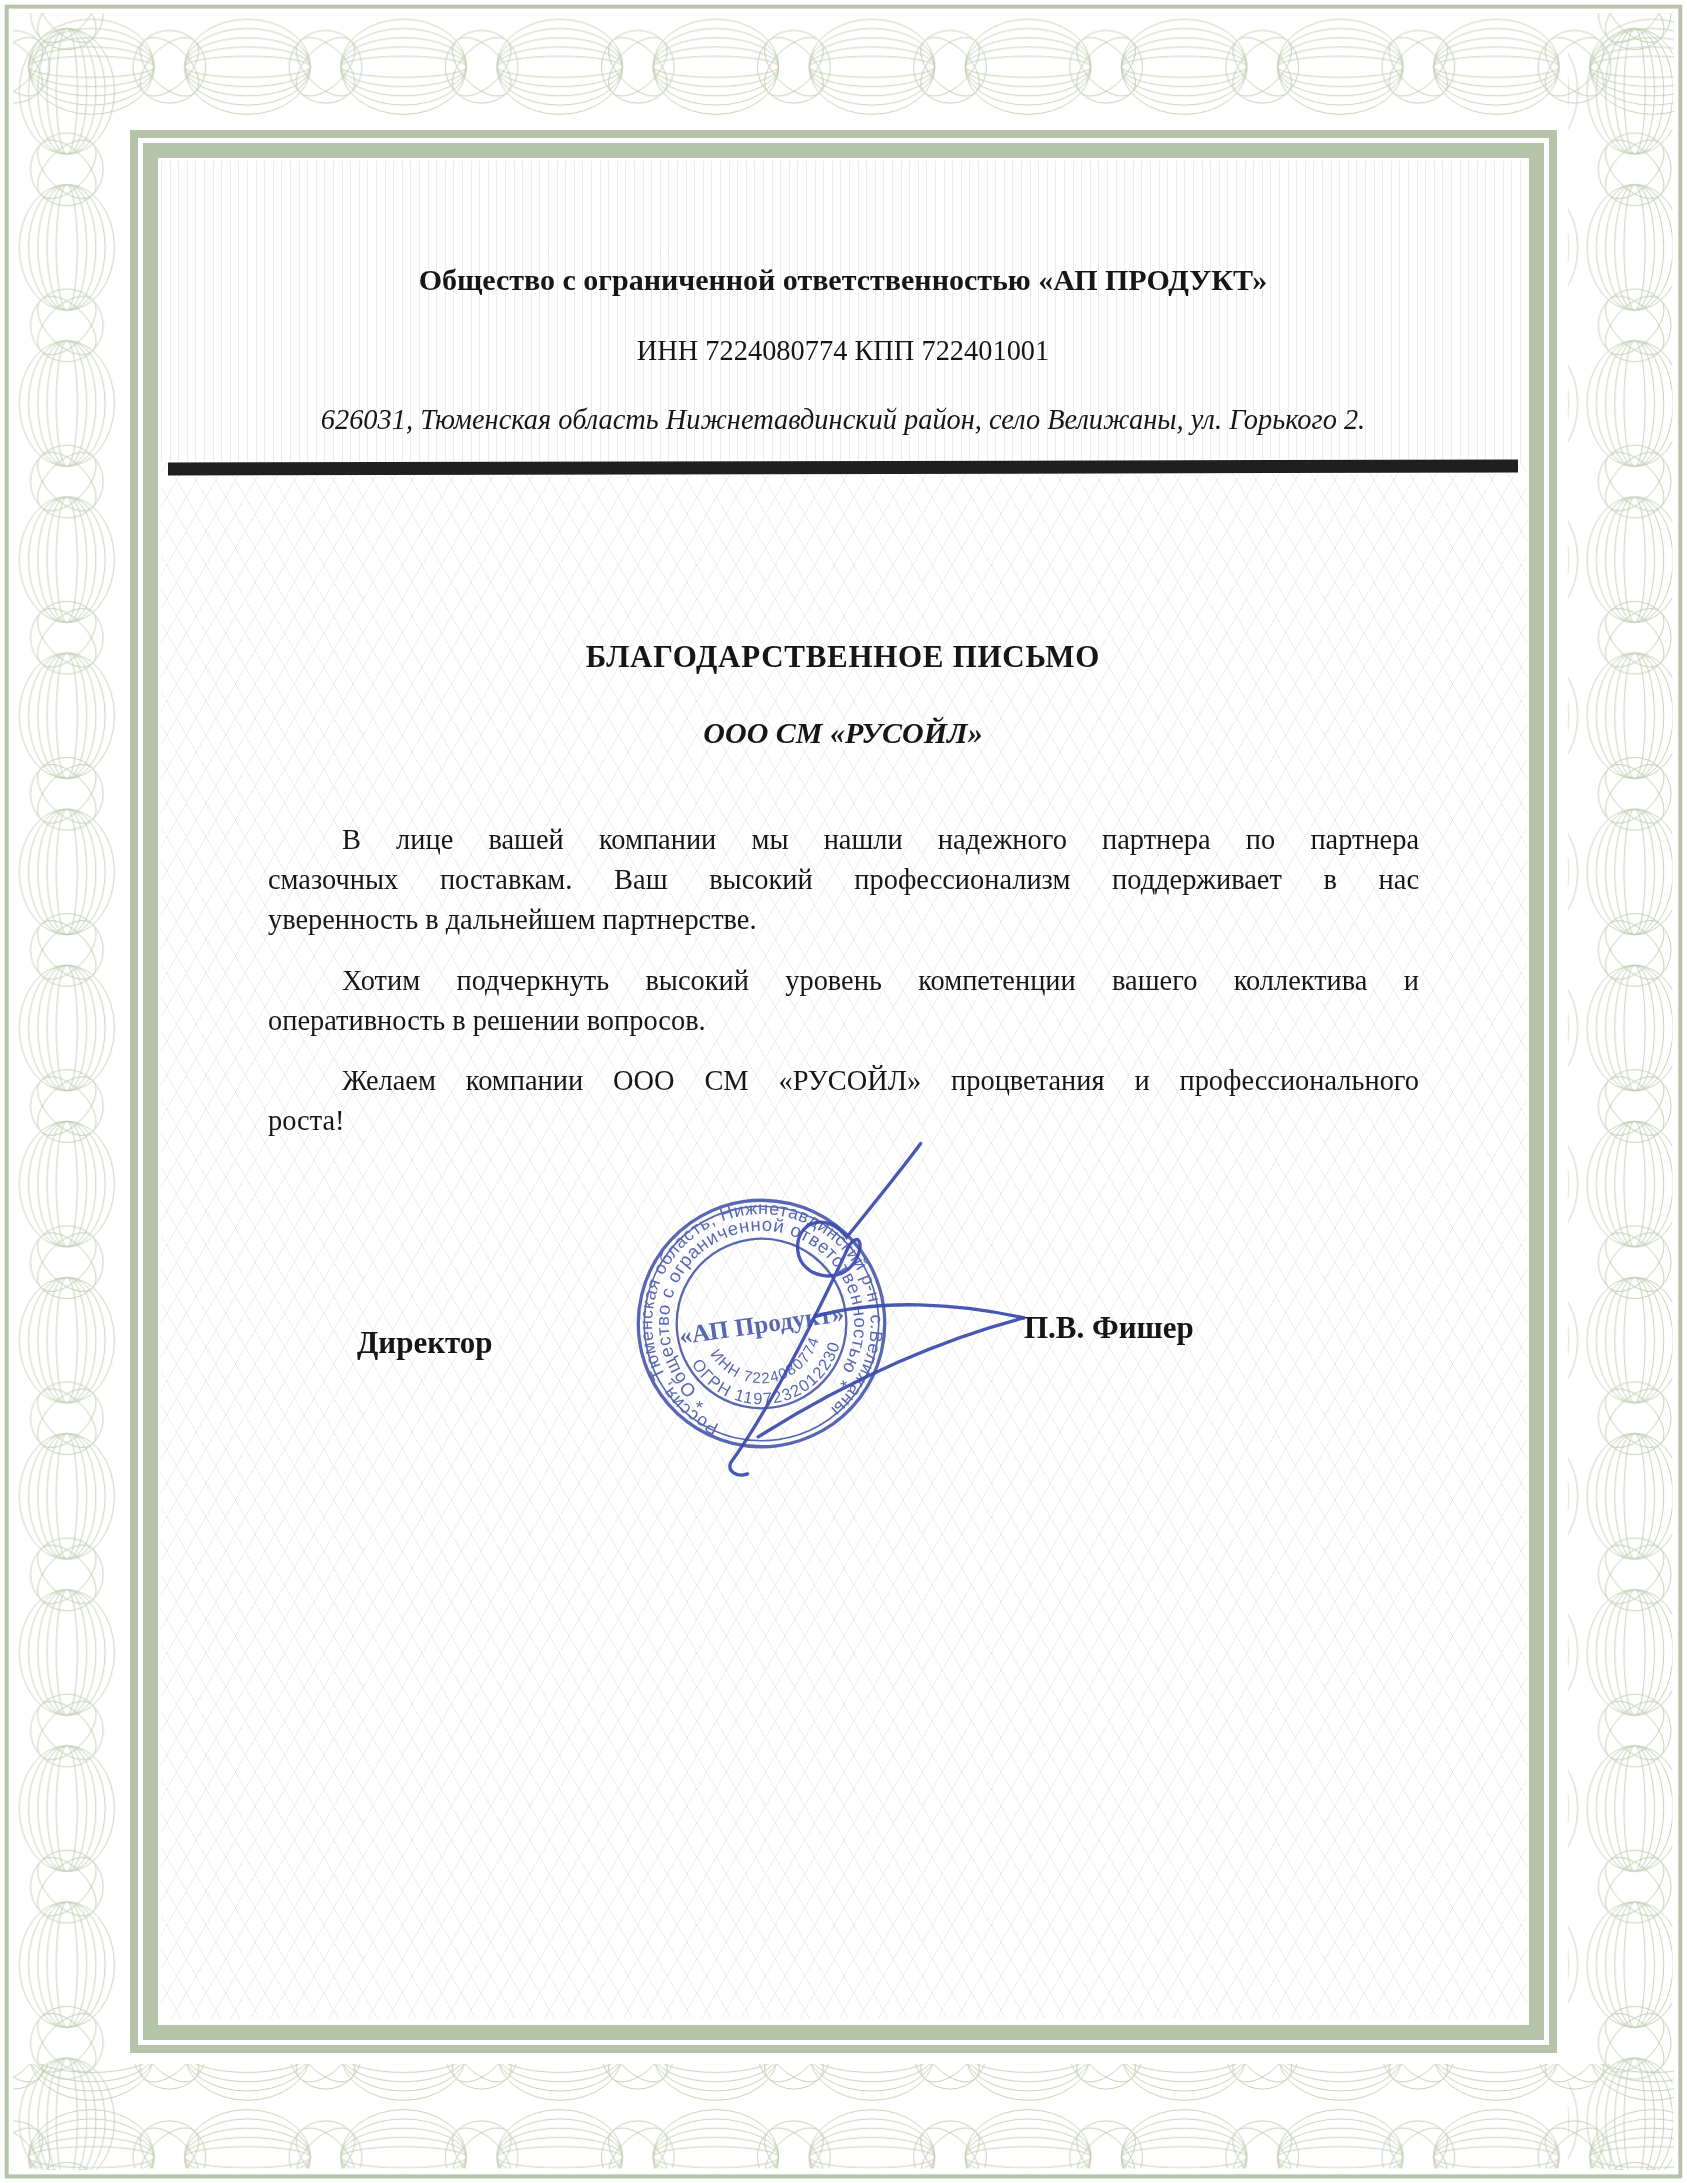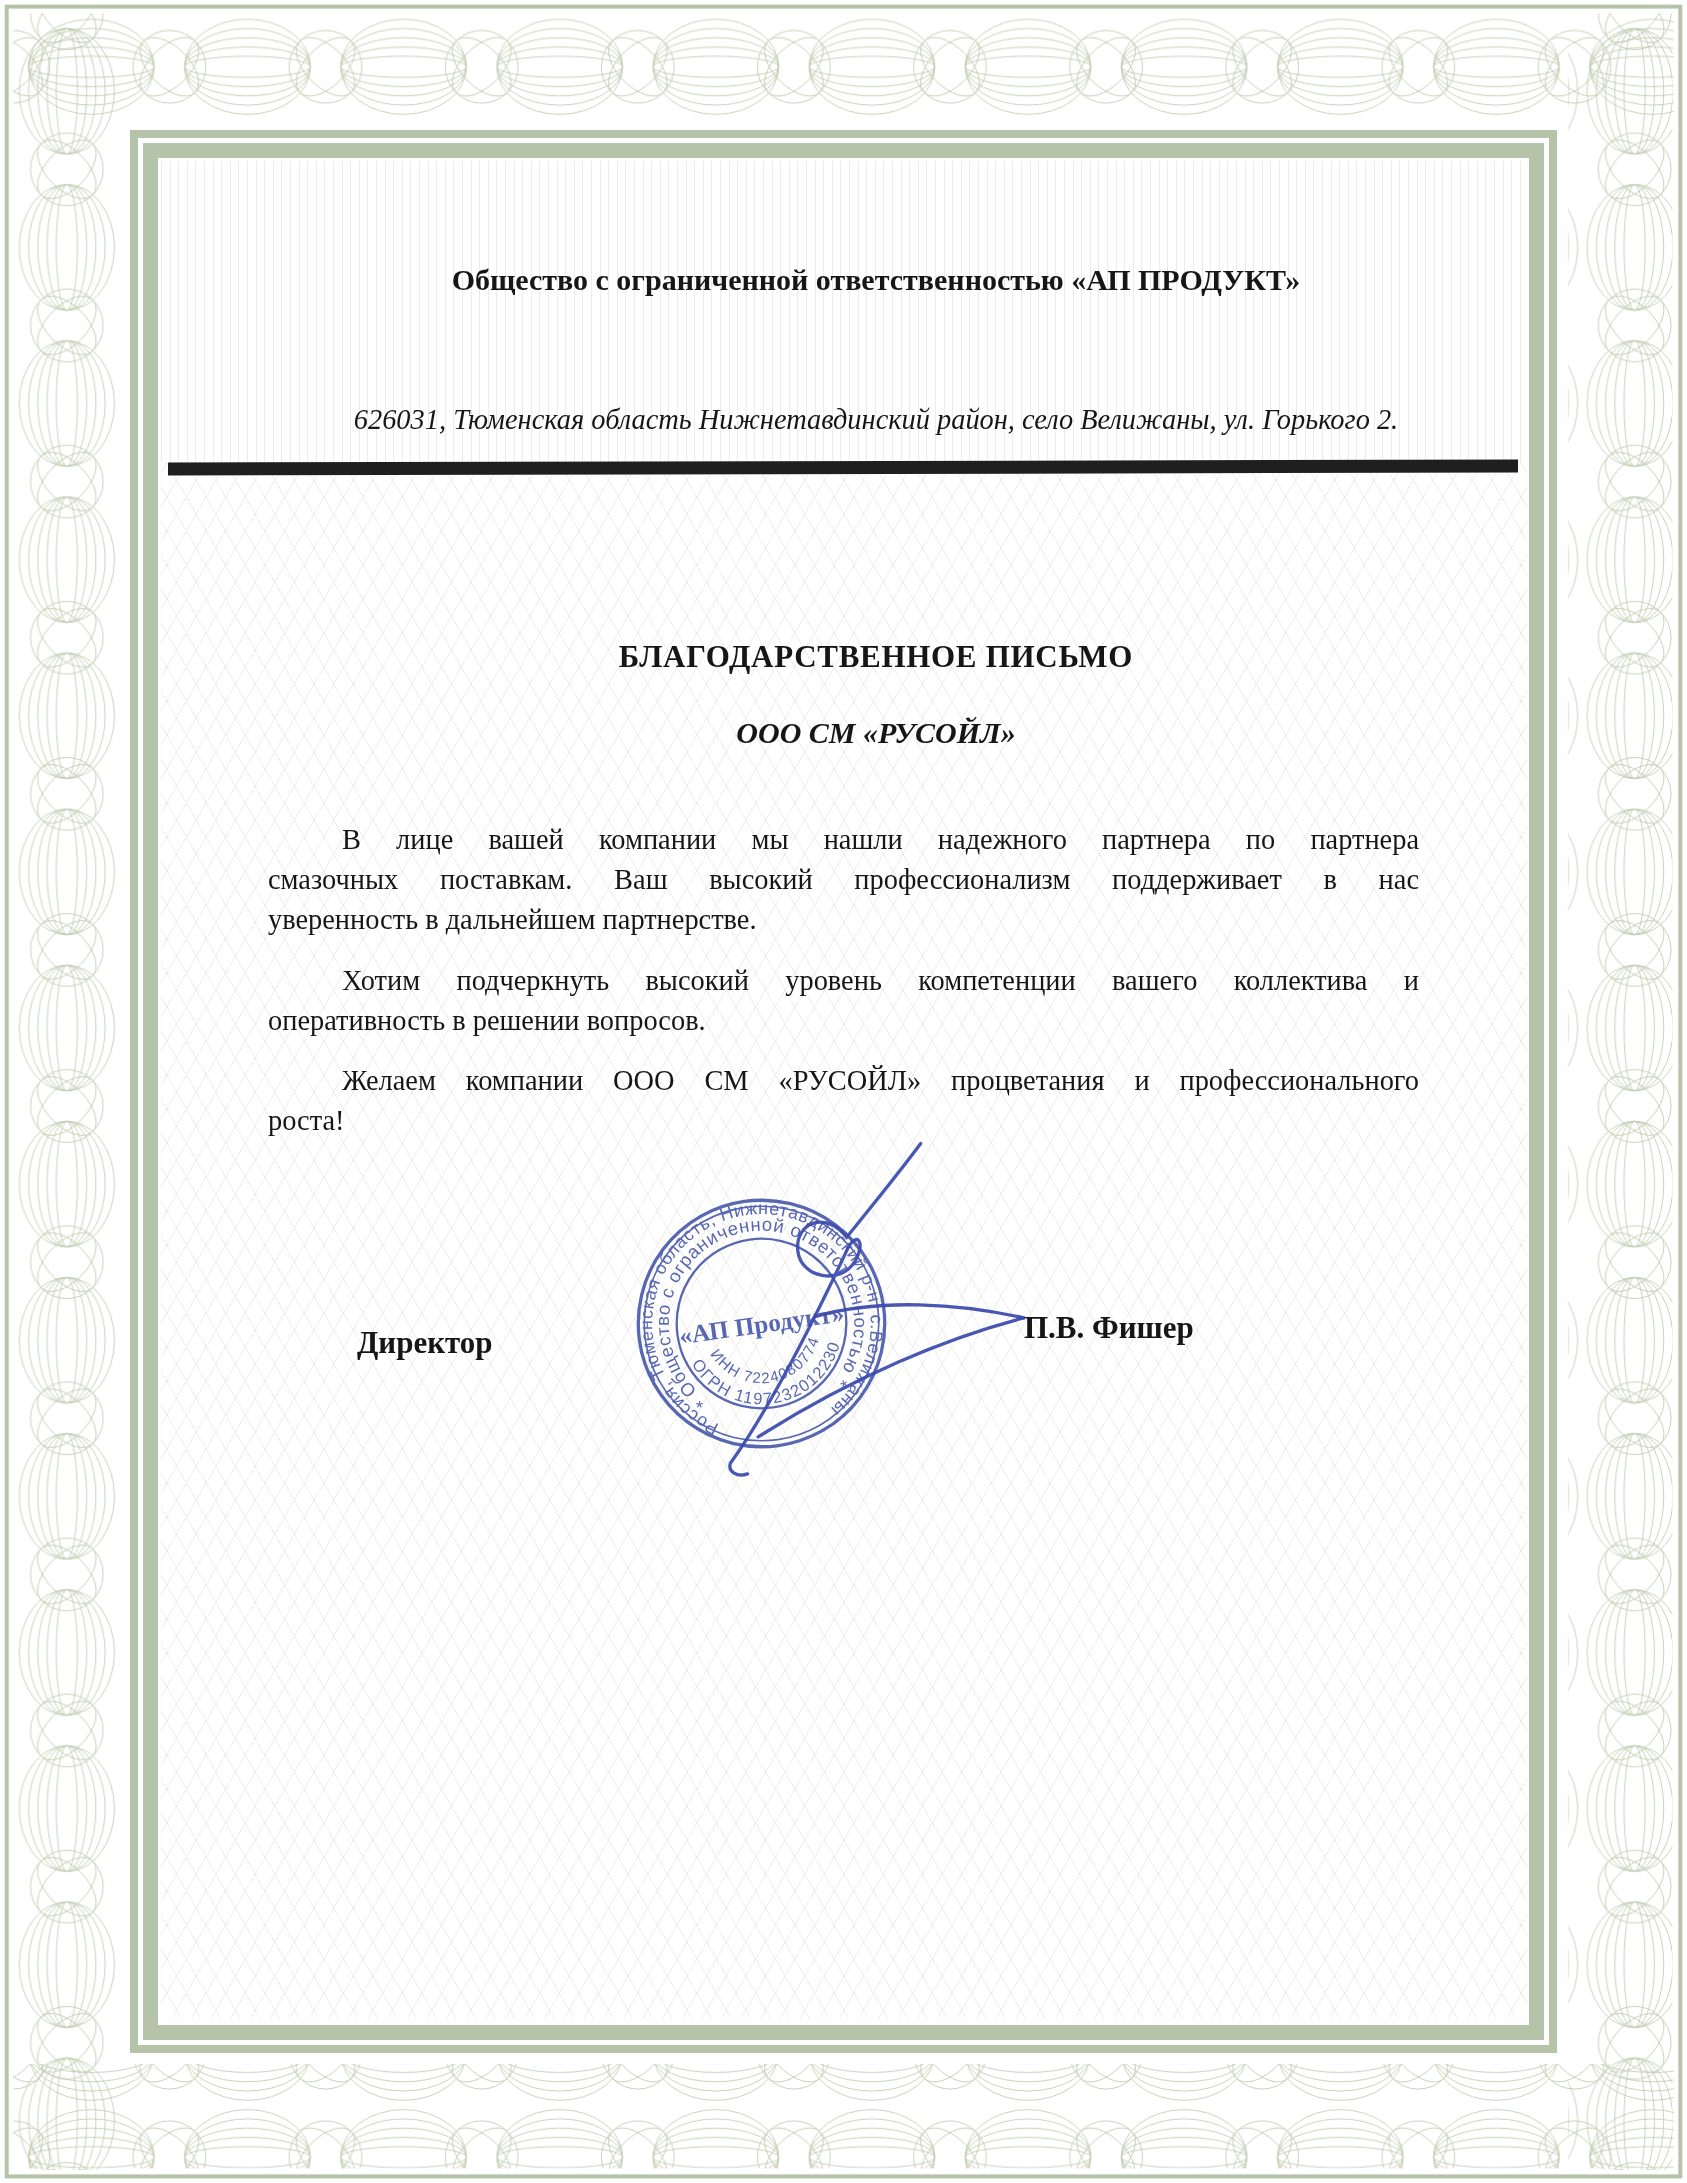--- a/index.html
+++ b/index.html
@@ -29,21 +29,21 @@
     background:repeating-linear-gradient(90deg, rgba(148,156,128,0.25) 0 1px, transparent 1px 8.6px);
     opacity:.75;
   }
   .wm-cross{
     position:absolute;left:161px;top:463px;width:1366px;height:1555px;
     background:
       repeating-linear-gradient(60deg,  rgba(152,158,138,0.30) 0 0.9px, transparent 0.9px 17px),
       repeating-linear-gradient(-60deg, rgba(152,158,138,0.30) 0 0.9px, transparent 0.9px 17px);
     opacity:.55;
   }
-  .center-line{position:absolute;left:159px;width:1368px;text-align:center;white-space:nowrap;margin-left:33px;}
+  .center-line{position:absolute;left:159px;width:1368px;text-align:center;white-space:nowrap;}
   .company{top:263px;font-size:30px;font-weight:bold;}
   .req{top:335px;font-size:28.4px;}
   .addr{top:404px;font-size:28.4px;font-style:italic;}
   .rule{
     position:absolute;left:168px;top:461px;width:1350px;height:12.6px;
     background:var(--rule-black);transform:rotate(-0.12deg);
   }
   .title{top:639px;font-size:31px;font-weight:bold;letter-spacing:0.7px;}
   .recipient{top:716px;font-size:30px;font-weight:bold;font-style:italic;}
   .bodytext{
@@ -113,20 +113,21 @@
   </svg>
 
   <div class="frame-outer">
     <div class="frame-inner"></div>
   </div>
 
   <div class="wm-vlines"></div>
   <div class="wm-cross"></div>
 
   <div class="center-line company">Общество с ограниченной ответственностью «АП ПРОДУКТ»</div>
+  <div class="center-line req">ИНН 7224080774 КПП 722401001</div>
   <div class="center-line addr">626031,  Тюменская область Нижнетавдинский район, село Велижаны, ул. Горького 2.</div>
   <div class="rule"></div>
 
   <div class="center-line title">БЛАГОДАРСТВЕННОЕ ПИСЬМО</div>
   <div class="center-line recipient">ООО СМ «РУСОЙЛ»</div>
 
   <div class="bodytext">
     <div class="para">
       <div class="first jl">В лице вашей компании мы нашли надежного партнера по партнера</div>
       <div class="jl">смазочных поставкам. Ваш высокий профессионализм поддерживает в нас</div>

